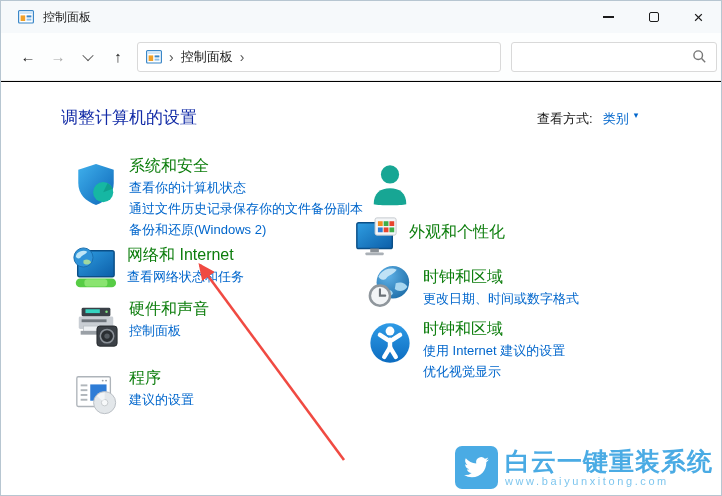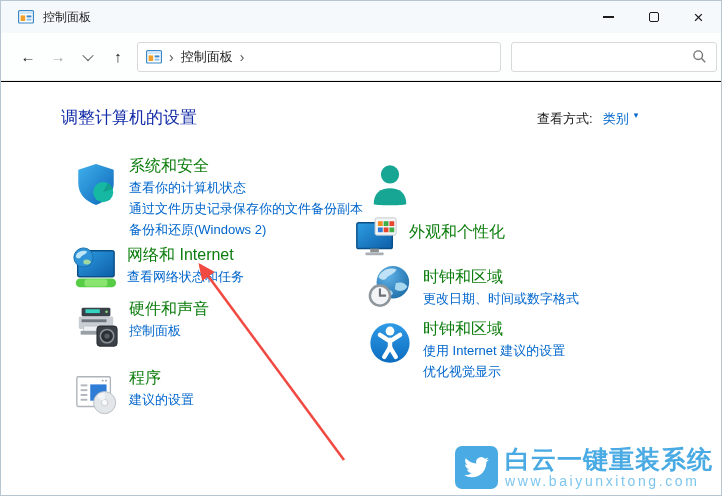--- a/index.html
+++ b/index.html
@@ -62,21 +62,21 @@
   .cat-r4{left:366px;top:236px;}
 
   
   .anno{position:absolute;inset:0;pointer-events:none;}
 
   
   .watermark{position:absolute;right:8px;bottom:6px;display:flex;align-items:center;}
   .wm-logo{width:43px;height:43px;border-radius:7px;background:var(--wm-blue);display:flex;align-items:center;justify-content:center;flex:none;}
   .wm-text{margin-left:7px;}
   .wm-title{font-size:25px;font-weight:700;color:var(--wm-blue);letter-spacing:1px;line-height:26px;white-space:nowrap;}
-  .wm-url{font-size:14px;color:#7ec6ee;letter-spacing:2.6px;margin-top:1px;white-space:nowrap;}
+  .wm-url{font-size:11px;color:#7ec6ee;letter-spacing:2.6px;margin-top:1px;white-space:nowrap;}
 </style>
 </head>
 <body>
 
 <div class="window">
 
   <div class="titlebar">
     <span class="app-icon">
       <svg width="16" height="16" viewBox="0 0 16 16">
         <rect x="0.6" y="1.6" width="14.8" height="12.4" rx="1" fill="#ffffff" stroke="#3a87c8" stroke-width="1.2"></rect>

